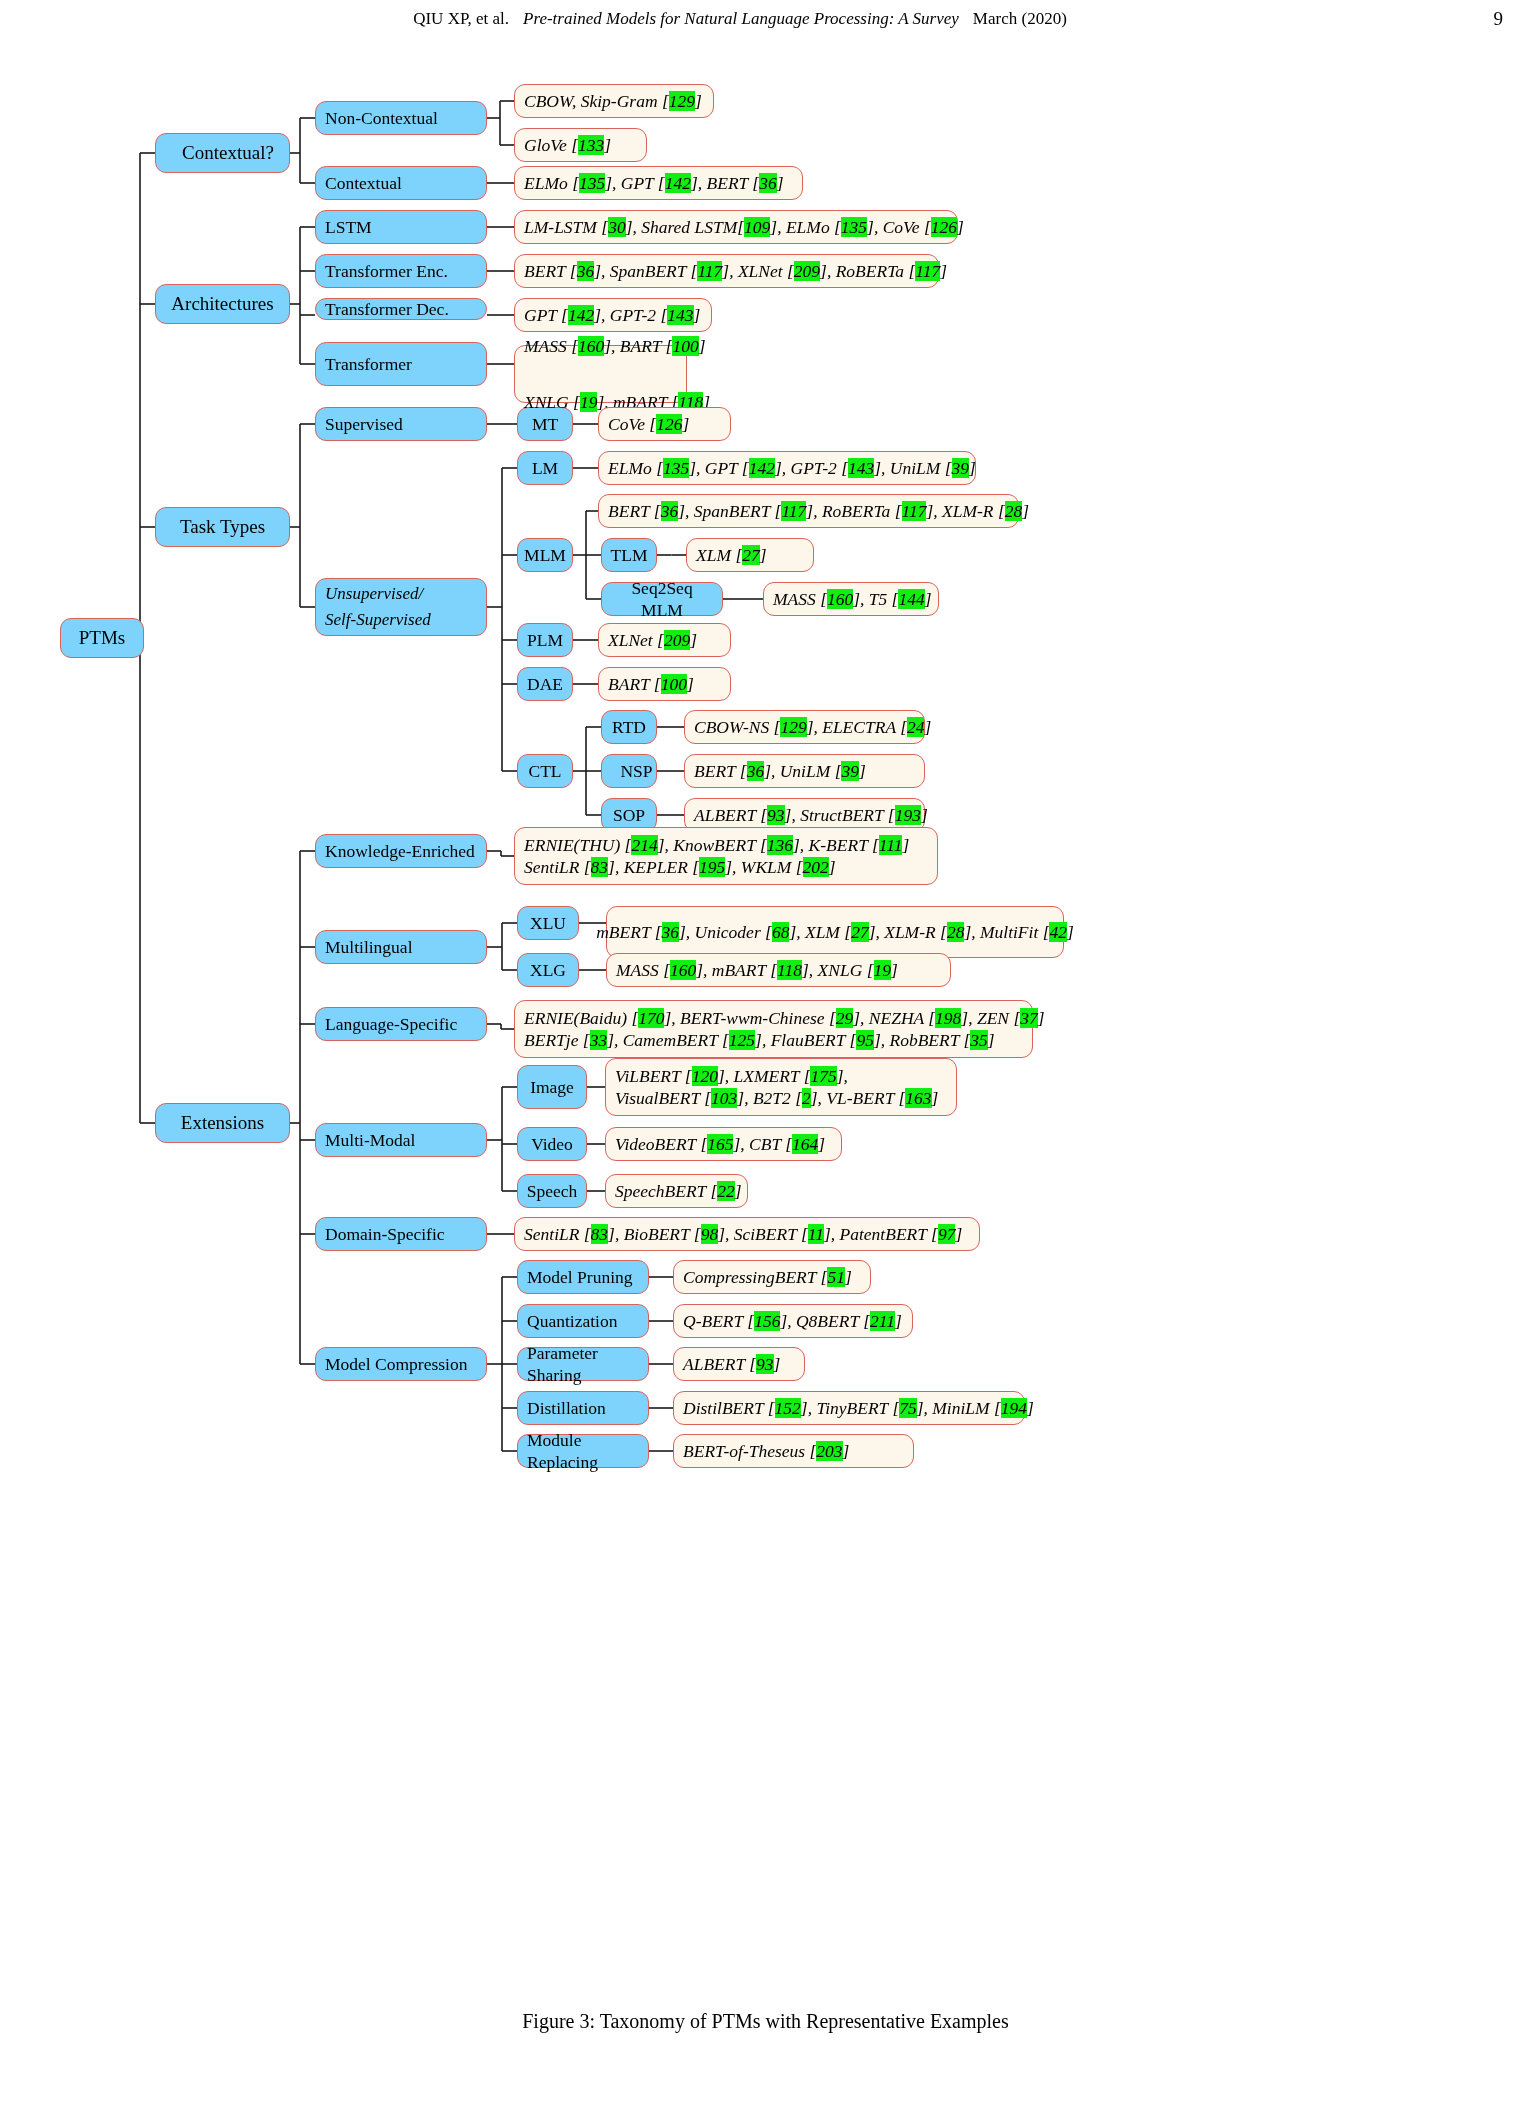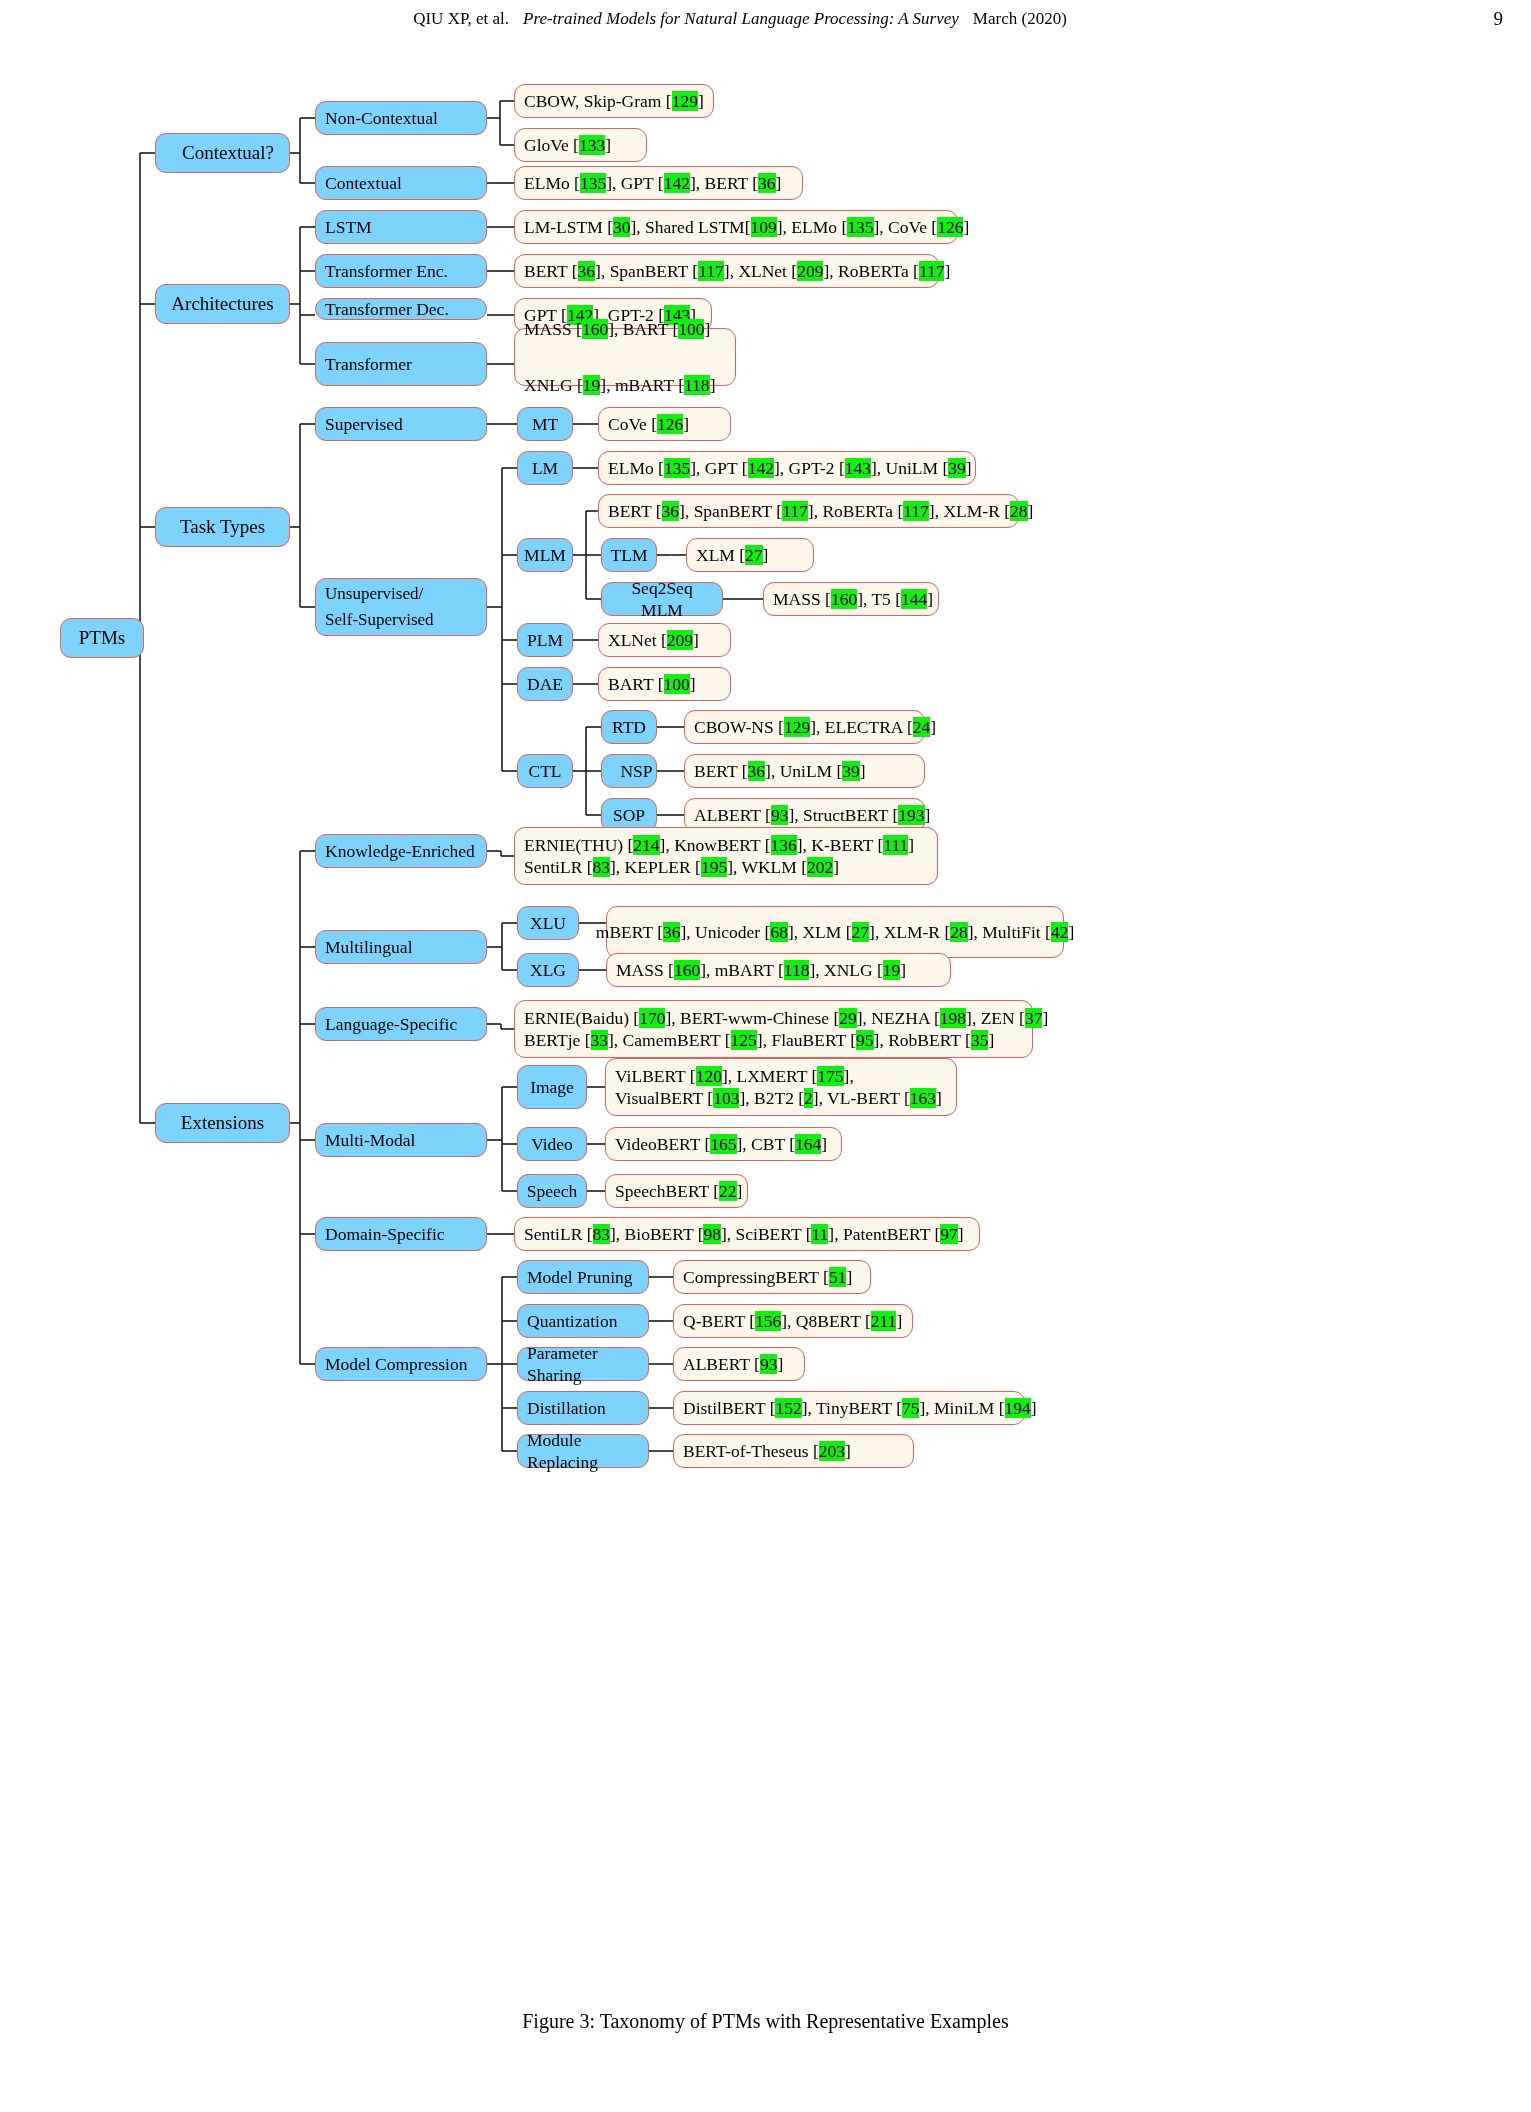--- a/index.html
+++ b/index.html
@@ -19,21 +19,21 @@
   #wires{position:absolute;left:0;top:0;width:1531px;height:1940px;}
 
   
   .node{position:absolute;box-sizing:border-box;
         border:1.3px solid #d9645c;border-radius:11px;
         background:#fdf6ea;
         display:flex;flex-direction:column;justify-content:center;
         padding:2px 9px;font-size:17.5px;line-height:22px;}
   .node.plain{background:#7dd3fc;}
   .node.ctr{align-items:center;text-align:center;}
-  .node .ln{white-space:nowrap;}
+  .node .ln{white-space:nowrap;font-style:italic;}
   .cite{background:#12ee12;padding:0 0px;}
   .caption{position:absolute;left:0;width:1531px;text-align:center;
            font-size:20px;}
 </style>
 </head>
 <body>
 
 <div id="pageHeader">
   <div id="hdrCenter">
     <span>QIU XP, et al.</span><span class="sp"></span><span class="ital">Pre-trained Models for Natural Language Processing: A Survey</span><span class="sp"></span><span>March (2020)</span>
@@ -300,21 +300,21 @@
       </div>
       <div class="node" style="left: 514px; top: 162px; width: 444px; height: 34px;">
         <div class="ln"><span>LM-LSTM [</span><span class="cite">30</span><span>], Shared LSTM[</span><span class="cite">109</span><span>], ELMo [</span><span class="cite">135</span><span>], CoVe [</span><span class="cite">126</span><span>]</span></div>
       </div>
       <div class="node" style="left: 514px; top: 206px; width: 425px; height: 34px;">
         <div class="ln"><span>BERT [</span><span class="cite">36</span><span>], SpanBERT [</span><span class="cite">117</span><span>], XLNet [</span><span class="cite">209</span><span>], RoBERTa [</span><span class="cite">117</span><span>]</span></div>
       </div>
       <div class="node" style="left: 514px; top: 250px; width: 198px; height: 34px;">
         <div class="ln"><span>GPT [</span><span class="cite">142</span><span>], GPT-2 [</span><span class="cite">143</span><span>]</span></div>
       </div>
-      <div class="node" style="left: 514px; top: 280px; width: 222px; height: 58px; gap: 34px;">
+      <div class="node" style="left: 514px; top: 297px; width: 173px; height: 58px; gap: 34px;">
         <div class="ln"><span>MASS [</span><span class="cite">160</span><span>], BART [</span><span class="cite">100</span><span>]</span></div>
         <div class="ln"><span>XNLG [</span><span class="cite">19</span><span>], mBART [</span><span class="cite">118</span><span>]</span></div>
       </div>
       <div class="node" style="left: 598px; top: 359px; width: 133px; height: 34px;">
         <div class="ln"><span>CoVe [</span><span class="cite">126</span><span>]</span></div>
       </div>
       <div class="node" style="left: 598px; top: 403px; width: 378px; height: 34px;">
         <div class="ln"><span>ELMo [</span><span class="cite">135</span><span>], GPT [</span><span class="cite">142</span><span>], GPT-2 [</span><span class="cite">143</span><span>], UniLM [</span><span class="cite">39</span><span>]</span></div>
       </div>
       <div class="node" style="left: 598px; top: 446px; width: 421px; height: 34px;">

